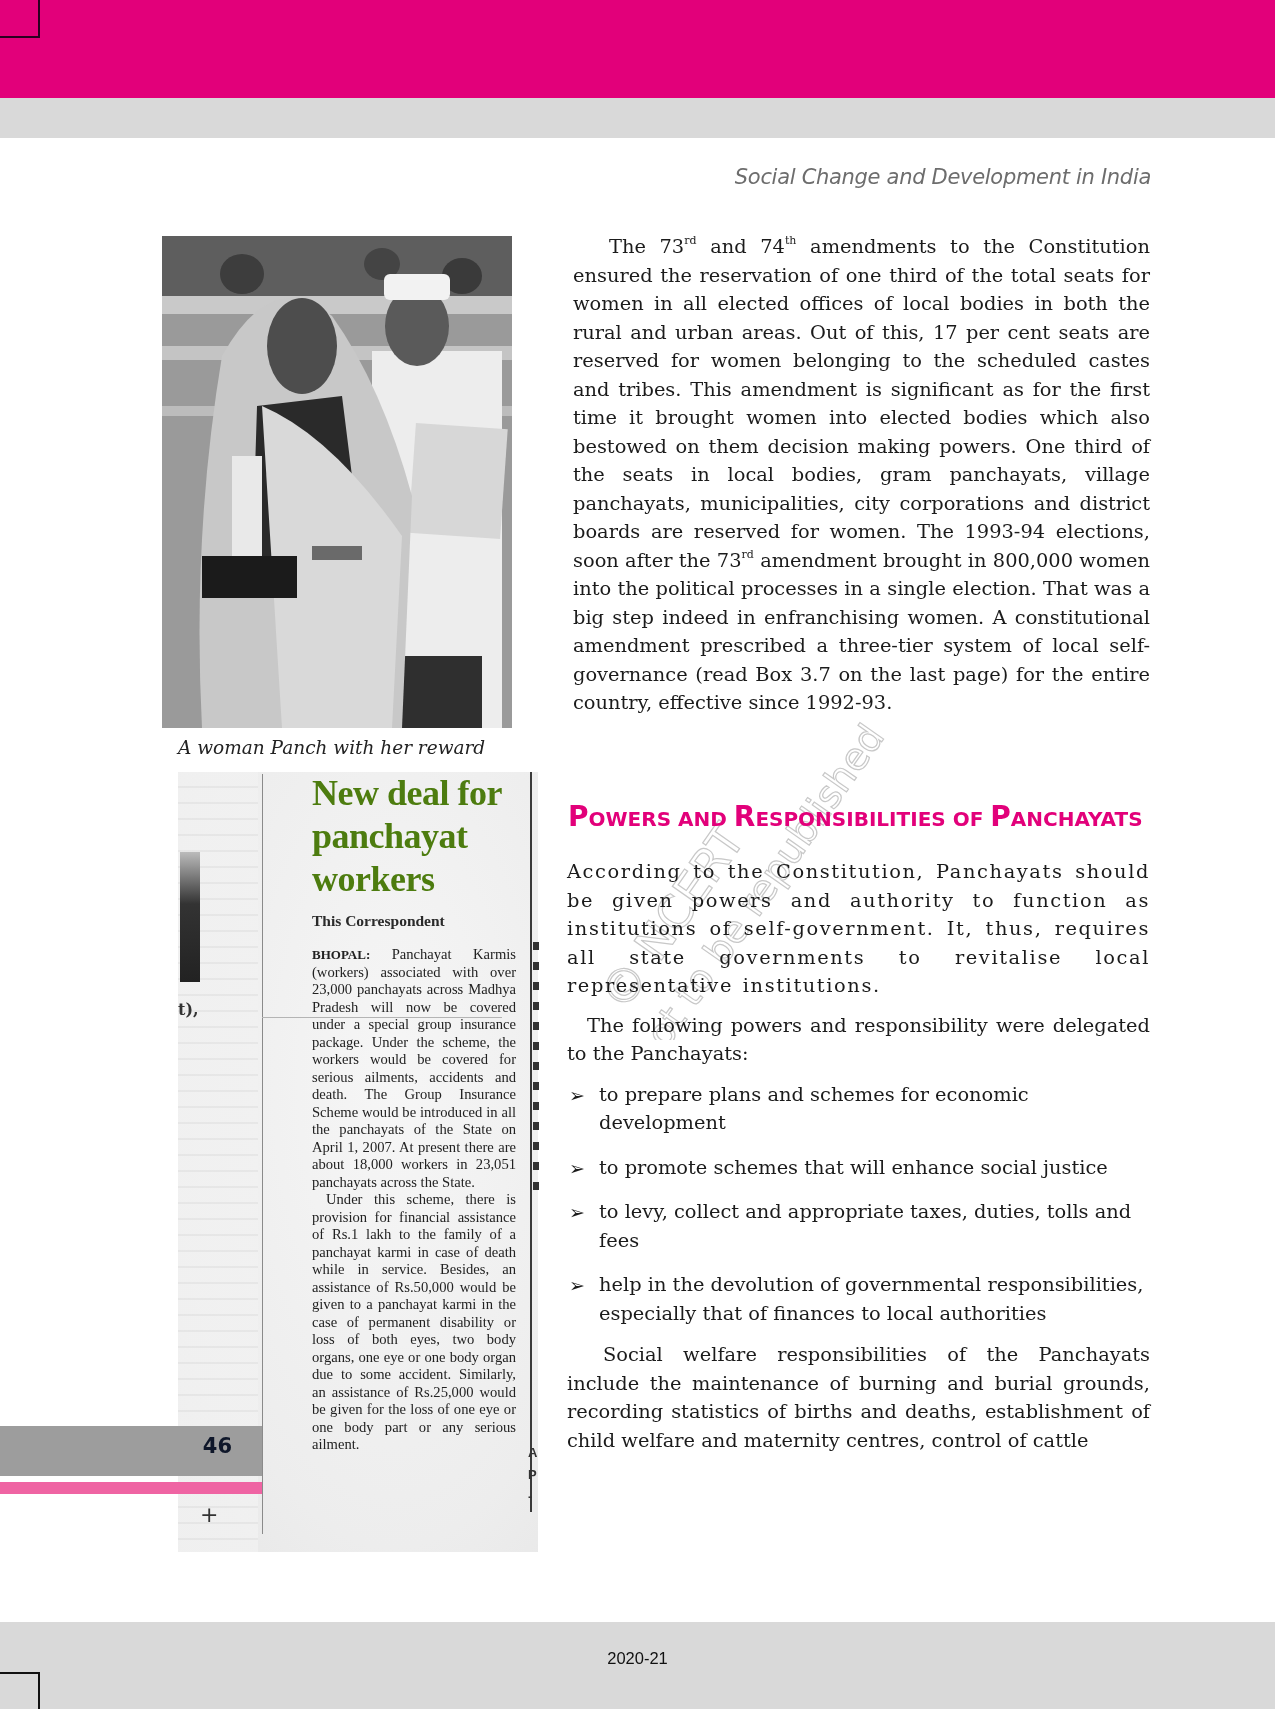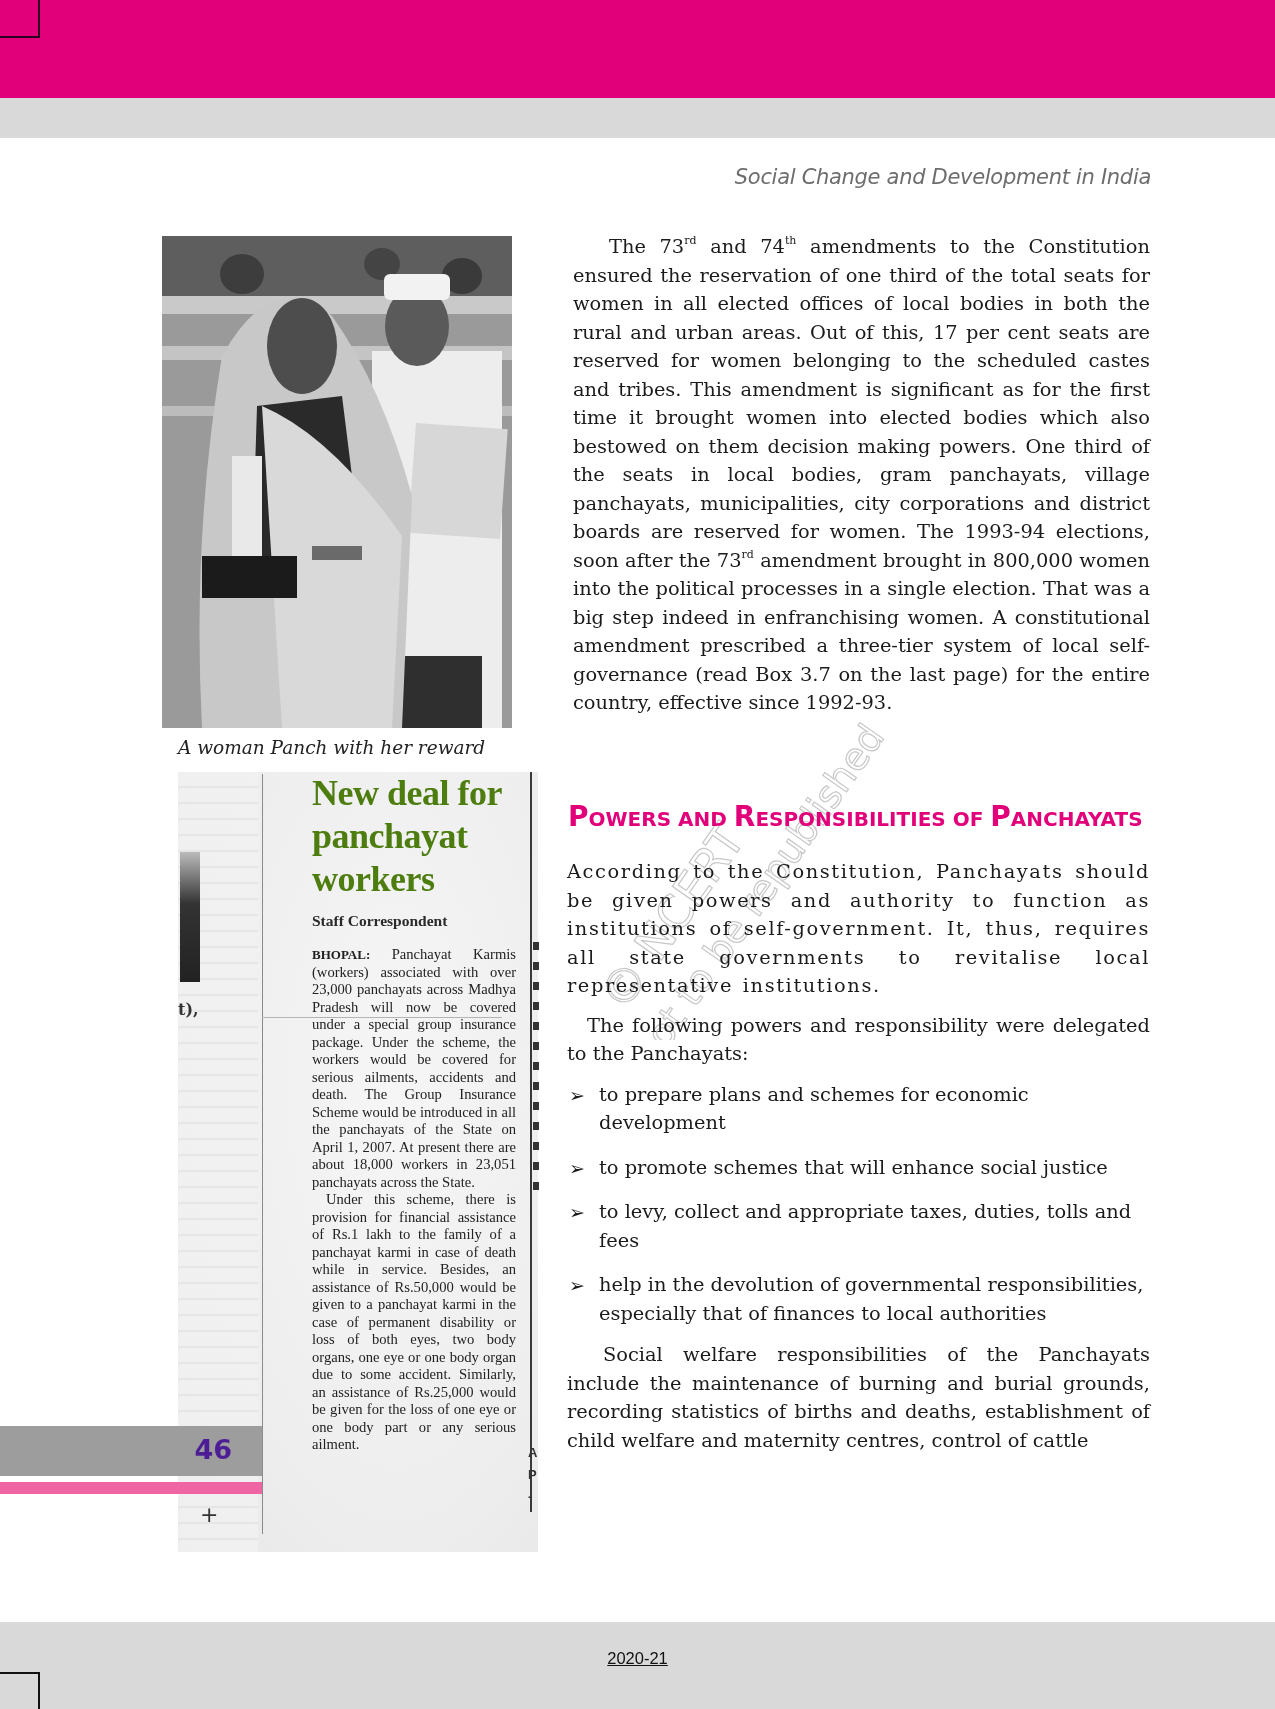--- a/index.html
+++ b/index.html
@@ -35,21 +35,21 @@
   .clip-byline { position: absolute; left: 134px; top: 140px; font-family: "Liberation Serif", serif; font-weight: bold; font-size: 15.5px; color: #2a2a2a; }
   .clip-body { position: absolute; left: 134px; top: 174px; width: 204px; font-family: "Liberation Serif", serif; font-size: 14.6px; line-height: 17.5px; color: #222; text-align: justify; }
   .clip-body p { text-indent: 0; }
   .clip-body p + p { text-indent: 14px; }
   .clip-body .dateline { font-family: Liberation Serif, serif; font-weight: bold; font-size: 13px; }
   .clip-cross { position: absolute; left: 22px; top: 730px; font-size: 22px; color: #333; font-family: "DejaVu Sans", sans-serif; }
   .clip-side-letters { position: absolute; left: 350px; top: 670px; font-family: "Liberation Sans", sans-serif; font-weight: bold; font-size: 13px; line-height: 22px; color: #333; }
 
   
   .pgbar { position: absolute; left: 0; top: 1426px; width: 262px; height: 50px; background: #9d9d9d; }
-  .pgnum { position: absolute; right: 30px; top: 8px; font-family: "DejaVu Sans", sans-serif; font-weight: bold; font-size: 27px; color: #4c1d95; }
+  .pgnum { position: absolute; right: 30px; top: 8px; font-family: "DejaVu Sans", sans-serif; font-weight: bold; font-size: 21px; color: #0f172a; }
   .pgpink { position: absolute; left: 0; top: 1482px; width: 262px; height: 12px; background: #ef64a3; }
 
   
   .col { position: absolute; font-family: "DejaVu Serif", serif; font-size: 19.4px; line-height: 28.5px; color: #1b1b1b; text-align: justify; }
   .col1 { left: 537px; top: 233px; width: 613px; }
   .col1 p + p { margin-top: 10px; }
   .indent { text-indent: 36px; margin-left: 36px; }
   sup { font-size: 11px; vertical-align: 9px; line-height: 0; }
 
   .heading { position: absolute; left: 568px; top: 800px; font-family: "DejaVu Sans", sans-serif; font-weight: bold; color: #e2007a; font-size: 20px; letter-spacing: 0px; white-space: nowrap; }
@@ -59,21 +59,21 @@
   .wide { letter-spacing: 1.6px; word-spacing: 2px; }
   .col2 .p-intro { margin-top: 11px; text-indent: 20px; }
   .bullets { list-style: none; margin-top: 12px; }
   .bullets li { position: relative; padding-left: 32px; margin-bottom: 16px; text-align: left; }
   .bullets .arrow { position: absolute; left: 2px; top: 0; font-family: "DejaVu Sans", sans-serif; font-size: 19px; }
   .col2 .p-social { text-indent: 36px; margin-top: -3px; }
 
   .watermark { position: absolute; left: 520px; top: 720px; width: 420px; height: 320px; pointer-events: none; }
 
   .bottom-grey { position: absolute; left: 0; top: 1622px; width: 1275px; height: 87px; background: #d9d9d9; }
-  .year { position: absolute; left: 0; width: 1275px; top: 1649px; text-align: center; font-family: "Liberation Sans", sans-serif; font-size: 16.5px; color: #111; text-decoration: underline; }
+  .year { position: absolute; left: 0; width: 1275px; top: 1649px; text-align: center; font-family: "Liberation Sans", sans-serif; font-size: 16.5px; color: #111; }
   .crop-mark-bottom { position: absolute; left: 0; top: 1672px; width: 40px; height: 37px; border-top: 2px solid #111; border-right: 2px solid #111; }
 </style>
 </head>
 <body>
 
 <div class="top-band"></div>
 <div class="crop-mark-top"></div>
 <div class="top-grey"></div>
 
 <div class="running-head">Social Change and Development in India</div>
@@ -114,21 +114,21 @@
   <div class="clip-rule-left"></div>
   <div class="clip-rule-mid"></div>
   <div class="clip-rule-right"></div>
   <div class="clip-tick-col"></div>
 
   <div class="clip-headline">
     <div>New deal for</div>
     <div>panchayat</div>
     <div>workers</div>
   </div>
-  <div class="clip-byline">Staff Correspondent</div>
+  <div class="clip-byline">This Correspondent</div>
   <div class="clip-body">
     <p><span class="dateline">BHOPAL:</span> <span>Panchayat Karmis (workers) associated with over 23,000 panchayats across Madhya Pradesh will now be covered under a special group insurance package. Under the scheme, the workers would be covered for serious ailments, accidents and death. The Group Insurance Scheme would be introduced in all the panchayats of the State on April 1, 2007. At present there are about 18,000 workers in 23,051 panchayats across the State.</span></p>
     <p>Under this scheme, there is provision for financial assistance of Rs.1 lakh to the family of a panchayat karmi in case of death while in service. Besides, an assistance of Rs.50,000 would be given to a panchayat karmi in the case of permanent disability or loss of both eyes, two body organs, one eye or one body organ due to some accident. Similarly, an assistance of Rs.25,000 would be given for the loss of one eye or one body part or any serious ailment.</p>
   </div>
   <div class="clip-side-letters">
     <div>A</div>
     <div>P</div>
     <div>-</div>
   </div>
   <div class="clip-cross">+</div>

